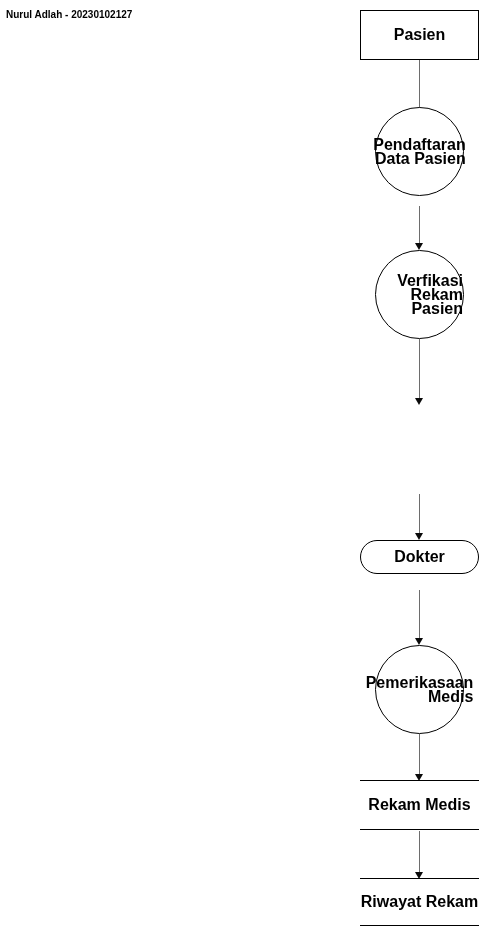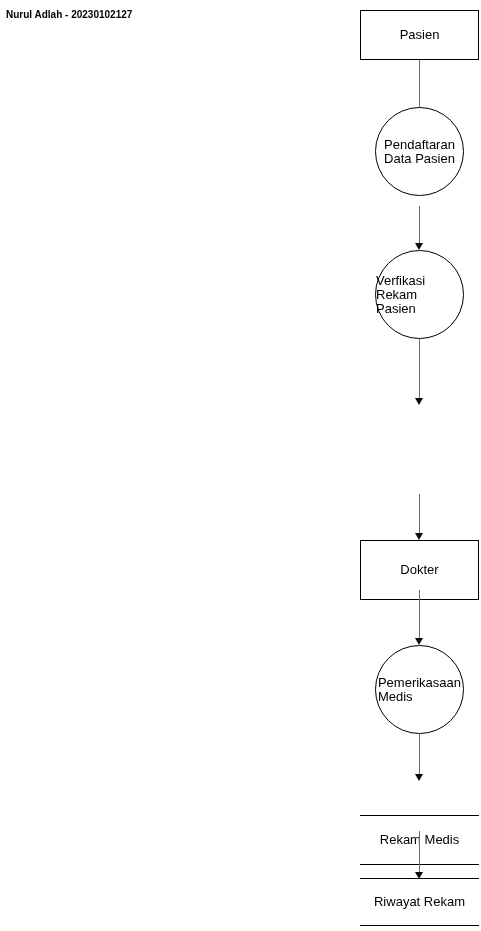--- a/index.html
+++ b/index.html
@@ -24,26 +24,27 @@
     font-size: 10px;
     font-weight: bold;
     color: #000000;
     line-height: 15px;
     white-space: nowrap;
   }
   #title-block .title-line { display: block; }
 
   
   .node-label {
-    font-size: 13px;
+    font-size: 16px;
     color: #000000;
     line-height: 14px;
-    text-align: left;
+    text-align: right;
     white-space: pre-line;
     pointer-events: none;
+    font-weight: bold;
   }
 
   
   .entity-box {
     position: absolute;
     box-sizing: border-box;
     border: 1.4px solid #000000;
     background: #ffffff;
     display: flex;
     align-items: center;
@@ -136,40 +137,40 @@
     <div class="shaft" style="height:59px;"></div>
     <div class="head"></div>
   </div>
 
 
   <div class="connector" style="left:411px; top:494px; width:17px; height:46px;">
     <div class="shaft" style="height:39px;"></div>
     <div class="head"></div>
   </div>
 
-  <div class="entity-box" style="left:360px; top:540px; width:119px; height:60px;">
+  <div class="entity-box" style="left:360px; top:540px; width:119px; height:34px;border-radius:20px;">
     <span class="node-label">Dokter</span>
   </div>
 
   <div class="connector" style="left:411px; top:590px; width:17px; height:55px;">
     <div class="shaft" style="height:48px;"></div>
     <div class="head"></div>
   </div>
 
   <div class="process-circle" style="left:375px; top:645px; width:89px; height:89px;">
     <span class="node-label">Pemerikasaan
 Medis</span>
   </div>
 
   <div class="connector" style="left:411px; top:734px; width:17px; height:47px;">
     <div class="shaft" style="height:40px;"></div>
     <div class="head"></div>
   </div>
 
-  <div class="data-store" style="left:360px; top:780px; width:119px; height:50px;margin-top:35px;">
+  <div class="data-store" style="left:360px; top:780px; width:119px; height:50px;">
     <span class="node-label">Rekam Medis</span>
   </div>
 
   <div class="connector" style="left:411px; top:831px; width:17px; height:48px;">
     <div class="shaft" style="height:41px;"></div>
     <div class="head"></div>
   </div>
 
   <div class="data-store" style="left:360px; top:878px; width:119px; height:48px;">
     <span class="node-label">Riwayat Rekam</span>

